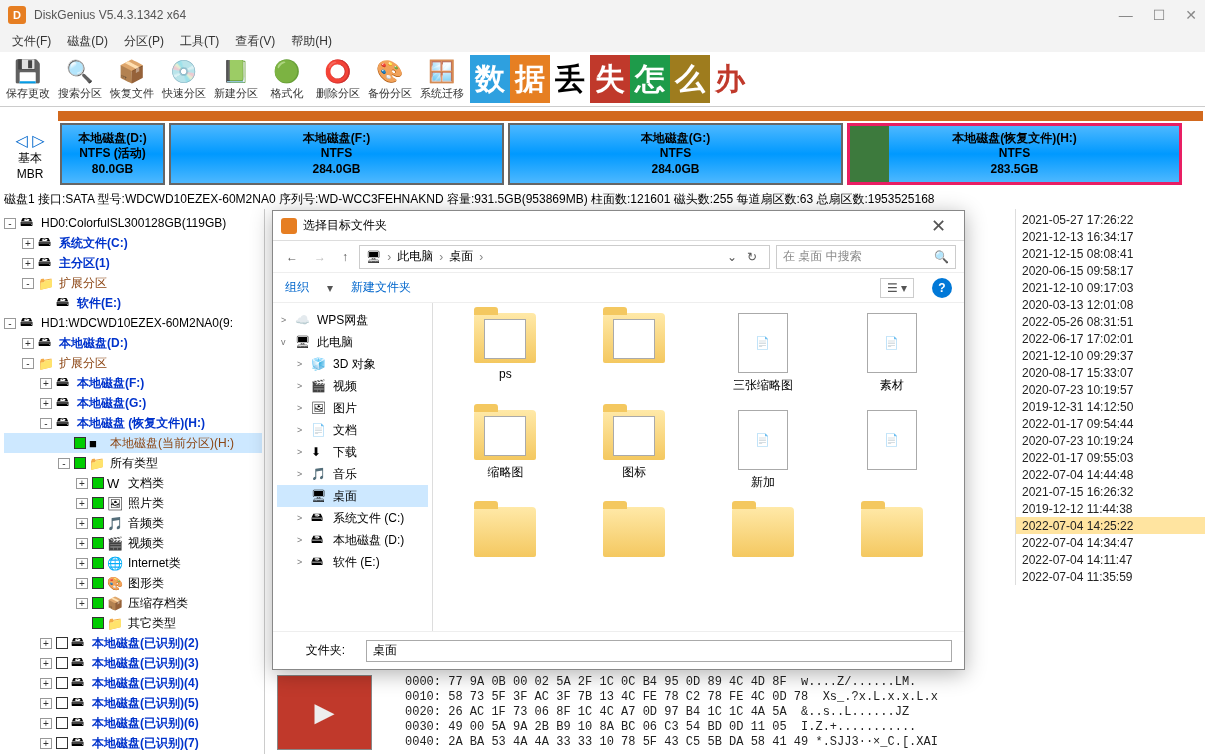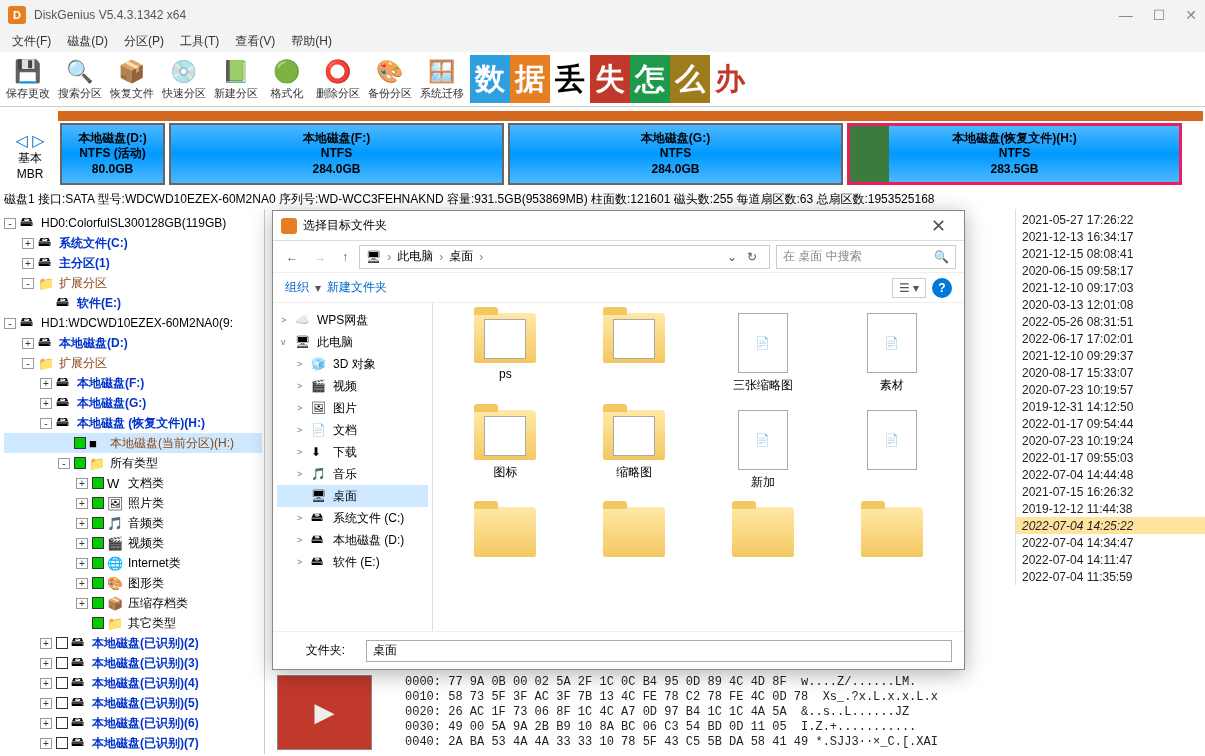--- a/index.html
+++ b/index.html
@@ -50,38 +50,38 @@
 .tree-row .brown { color: #8b4513; font-weight: normal; }
 .tree-row.sel { background: #cde8ff; }
 .chk { width: 12px; height: 12px; border: 1px solid #333; display: inline-block; margin-right: 3px; }
 .chk.g { background: #0c0; }
 
 
 .right-pane { flex: 1; position: relative; background: #fff; }
 .time-list { position: absolute; right: 0; top: 0; width: 190px; padding-top: 2px; background: #fff; border-left: 1px solid #ddd; }
 .time-list .hdr { padding: 4px 6px; color: #333; }
 .time-list .trow { padding: 2px 6px; font-size: 12px; color: #222; height: 17px; overflow: hidden; }
-.time-list .trow.sel { background: #ffe4a0; font-style: italic; }
+.time-list .trow.sel { background: #ffe4a0; }
 .hex { position: absolute; left: 140px; bottom: 4px; width: 720px; font-family: Liberation Mono, monospace; font-size: 12px; line-height: 1.25; white-space: pre; color: #222; }
 .redblock { position: absolute; left: 12px; bottom: 4px; width: 95px; height: 75px; background: #c0392b; border: 1px solid #888; display: flex; align-items: center; justify-content: center; color: #eee; font-size: 26px; }
 
 
 .dialog { position: absolute; left: 272px; top: 210px; width: 693px; height: 460px; background: #fff; border: 1px solid #888; box-shadow: 0 4px 20px rgba(0,0,0,0.3); display: flex; flex-direction: column; }
 .dlg-title { height: 30px; display: flex; align-items: center; padding: 0 8px; border-bottom: 1px solid #ddd; }
 .dlg-title .ico { width: 16px; height: 16px; background: #e67e22; border-radius: 3px; margin-right: 6px; }
 .dlg-title .txt { flex: 1; }
 .dlg-title .close { font-size: 18px; color: #555; cursor: pointer; padding: 0 10px; }
 .dlg-nav { height: 32px; display: flex; align-items: center; padding: 0 8px; gap: 6px; border-bottom: 1px solid #eee; }
 .dlg-nav .navbtn { padding: 3px 5px; color: #555; cursor: pointer; }
 .dlg-nav .disabled { color: #bbb; }
 .dlg-nav .crumb { flex: 1; border: 1px solid #ccc; height: 24px; display: flex; align-items: center; padding: 0 6px; }
 .dlg-nav .crumb span { margin-right: 6px; }
 .dlg-nav .sep { color: #888; }
 .dlg-nav .search { width: 180px; border: 1px solid #ccc; height: 24px; display: flex; align-items: center; padding: 0 6px; color: #888; justify-content: space-between; }
-.dlg-toolbar { height: 30px; display: flex; align-items: center; padding: 0 12px; gap: 6px; border-bottom: 1px solid #eee; }
+.dlg-toolbar { height: 30px; display: flex; align-items: center; padding: 0 12px; gap: 18px; border-bottom: 1px solid #eee; }
 .dlg-toolbar span { color: #0066cc; cursor: pointer; }
 .dlg-toolbar .spacer { flex: 1; }
 .dlg-toolbar .vbtn { color: #555; border: 1px solid #ccc; padding: 2px 6px; }
 .dlg-toolbar .help { width: 20px; height: 20px; border-radius: 50%; background: #0078d7; color: #fff; display: flex; align-items: center; justify-content: center; font-weight: bold; }
 .dlg-body { flex: 1; display: flex; overflow: hidden; }
 .dlg-side { width: 160px; border-right: 1px solid #ddd; padding: 6px 4px; overflow-y: auto; }
 .side-row { display: flex; align-items: center; height: 22px; padding: 2px 4px; cursor: pointer; }
 .side-row .exp { width: 14px; color: #777; font-size: 9px; }
 .side-row .sico { width: 18px; margin-right: 4px; }
 .side-row.sel { background: #cde8ff; }
@@ -501,25 +501,25 @@
         <div class="fitem">
           <div class="file-ico">📄</div>
           <div class="lbl">三张缩略图</div>
         </div>
         <div class="fitem">
           <div class="file-ico">📄</div>
           <div class="lbl">素材</div>
         </div>
         <div class="fitem">
           <div class="folder-ico peek"></div>
+          <div class="lbl">缩略图</div>
+        </div>
+        <div class="fitem">
+          <div class="folder-ico peek"></div>
           <div class="lbl">图标</div>
-        </div>
-        <div class="fitem">
-          <div class="folder-ico peek"></div>
-          <div class="lbl">缩略图</div>
         </div>
         <div class="fitem">
           <div class="file-ico">📄</div>
           <div class="lbl">新加</div>
         </div>
         <div class="fitem">
           <div class="file-ico">📄</div>
           <div class="lbl"></div>
         </div>
         <div class="fitem">

